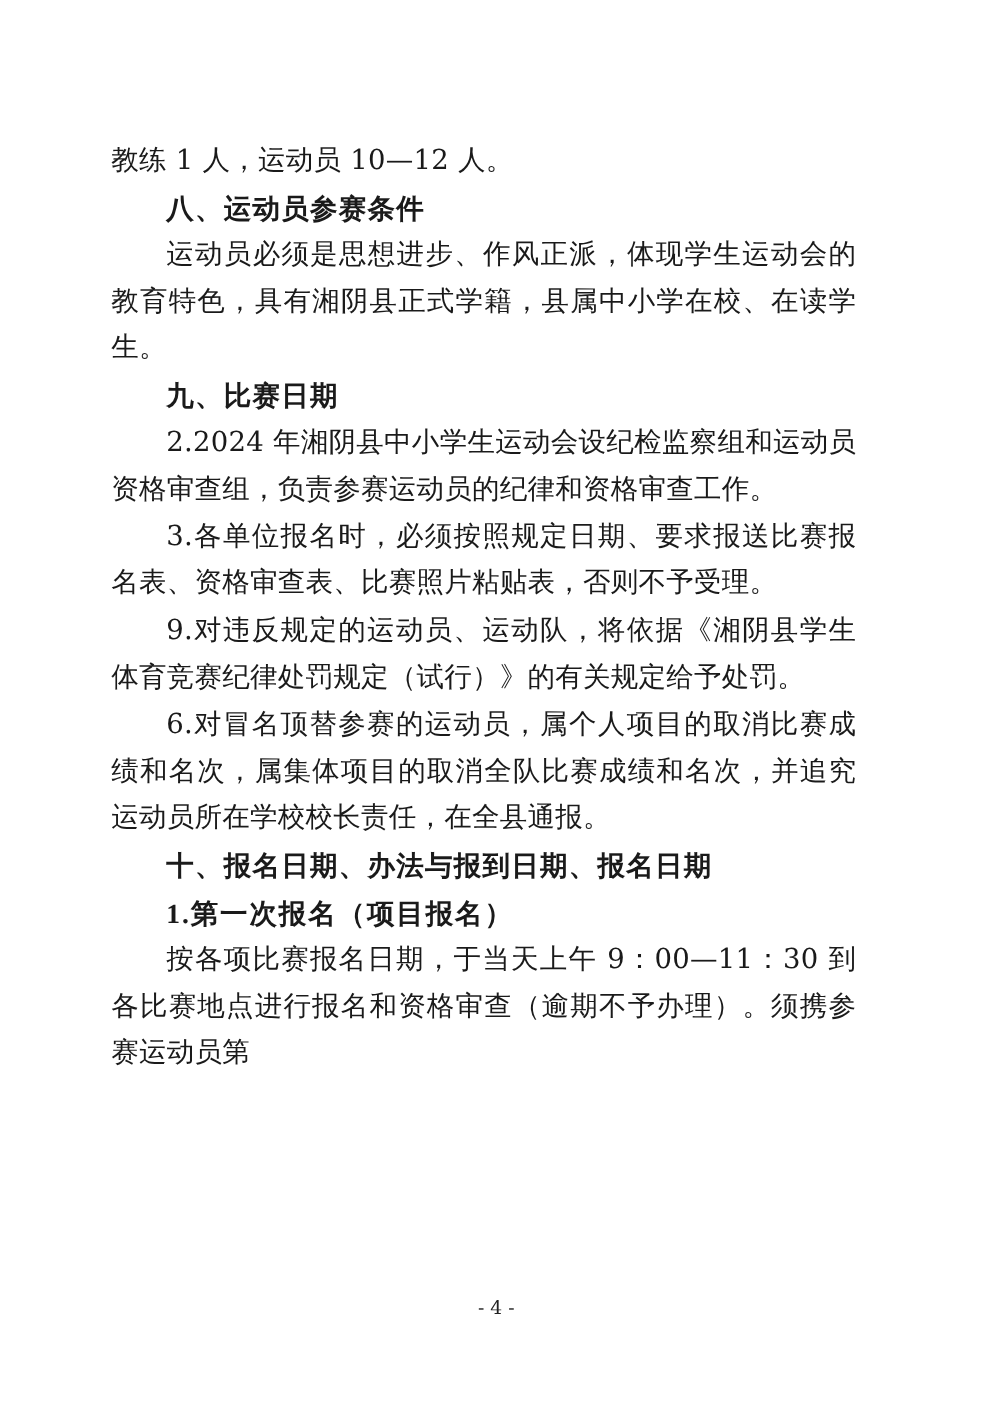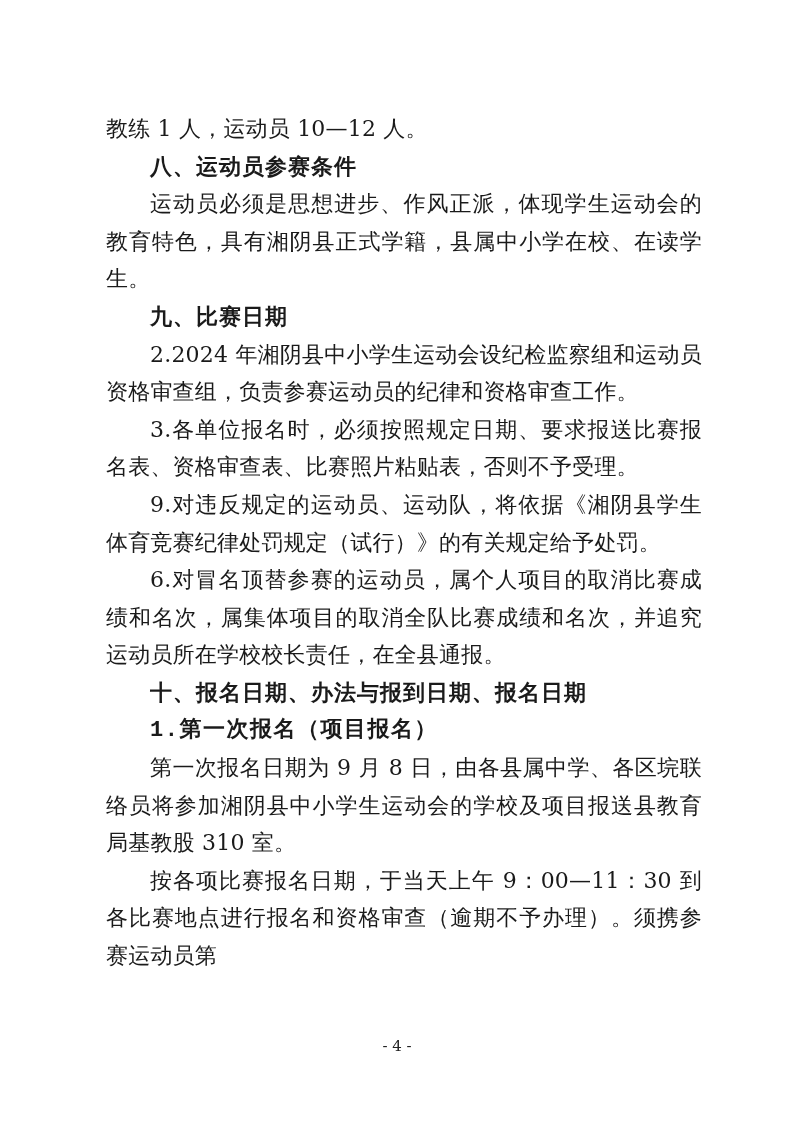--- a/index.html
+++ b/index.html
@@ -11,42 +11,42 @@
     position: relative;
     width: 794px;
     height: 1122px;
     background: #ffffff;
     overflow: hidden;
     font-family: "DejaVu Serif", "Liberation Serif", serif;
     color: #1a1a1a;
   }
   .page-body {
     position: absolute;
-    left: 106px;
+    left: 89px;
     top: 110px;
     width: 596px;
   }
   .blk {
     margin: 0;
     padding: 0;
     font-size: 22px;
     line-height: 37.6px;
     text-align: justify;
     text-justify: inter-character;
     letter-spacing: 0.2px;
     font-weight: normal;
   }
   .indent { text-indent: 2em; }
   .hei {
     font-family: Liberation Sans, sans-serif;
     font-weight: bold;
     letter-spacing: 1px;
   }
   .kai {
-    font-family: Liberation Mono, monospace;
+    font-family: Liberation Serif, serif;
     font-weight: bold;
     letter-spacing: 1.5px;
   }
   .page-footer {
     position: absolute;
     left: 0;
     top: 1036px;
     width: 794px;
     text-align: center;
     font-size: 15px;
@@ -64,19 +64,18 @@
     <p class="blk">教练 1 人，运动员 10—12 人。</p>
     <p class="blk indent hei">八、运动员参赛条件</p>
     <p class="blk indent">运动员必须是思想进步、作风正派，体现学生运动会的教育特色，具有湘阴县正式学籍，县属中小学在校、在读学生。</p>
     <p class="blk indent hei">九、比赛日期</p>
     <p class="blk indent">2.2024 年湘阴县中小学生运动会设纪检监察组和运动员资格审查组，负责参赛运动员的纪律和资格审查工作。</p>
     <p class="blk indent">3.各单位报名时，必须按照规定日期、要求报送比赛报名表、资格审查表、比赛照片粘贴表，否则不予受理。</p>
     <p class="blk indent">9.对违反规定的运动员、运动队，将依据《湘阴县学生体育竞赛纪律处罚规定（试行）》的有关规定给予处罚。</p>
     <p class="blk indent">6.对冒名顶替参赛的运动员，属个人项目的取消比赛成绩和名次，属集体项目的取消全队比赛成绩和名次，并追究运动员所在学校校长责任，在全县通报。</p>
     <p class="blk indent hei">十、报名日期、办法与报到日期、报名日期</p>
     <p class="blk indent kai">1.第一次报名（项目报名）</p>
-    <p class="blk indent">第一次报名日期为 9 月 8 日，由各县属中学、各区垸联络员将参加湘阴县中小学生运动会的学校及项目报送县教育局基教股 310 室。</p>
     <p class="blk indent">按各项比赛报名日期，于当天上午 9：00—11：30 到各比赛地点进行报名和资格审查（逾期不予办理）。须携参赛运动员第</p>
   </div>
 
   <div class="page-footer">- 4 -</div>
 
 </div>
 
 </body></html>

